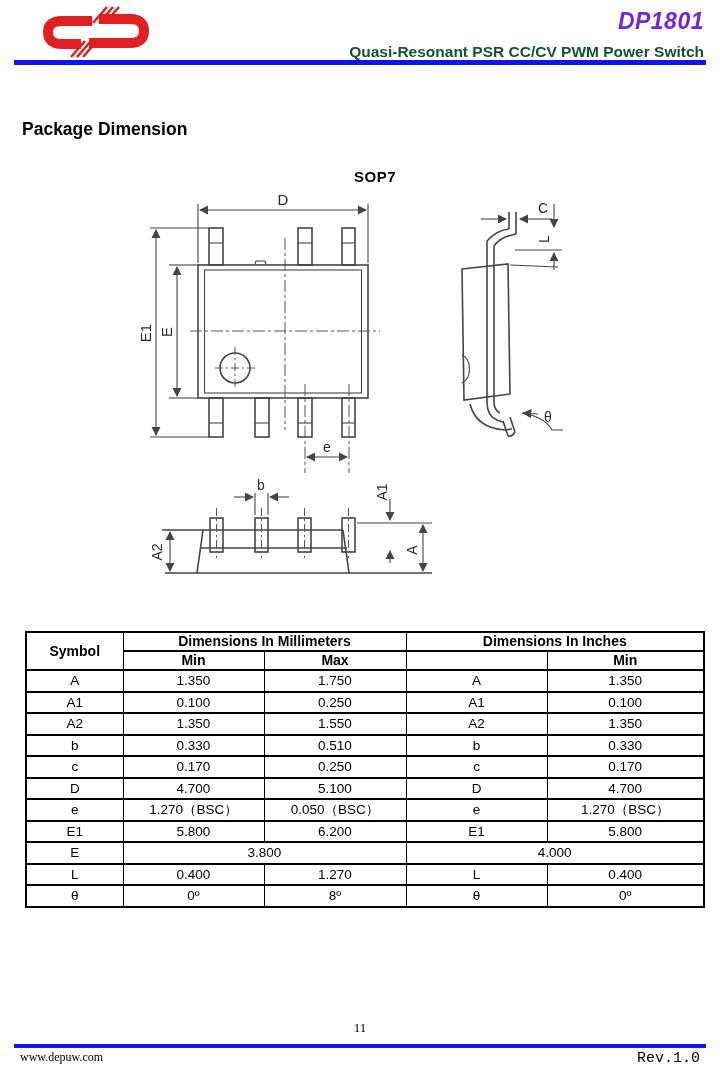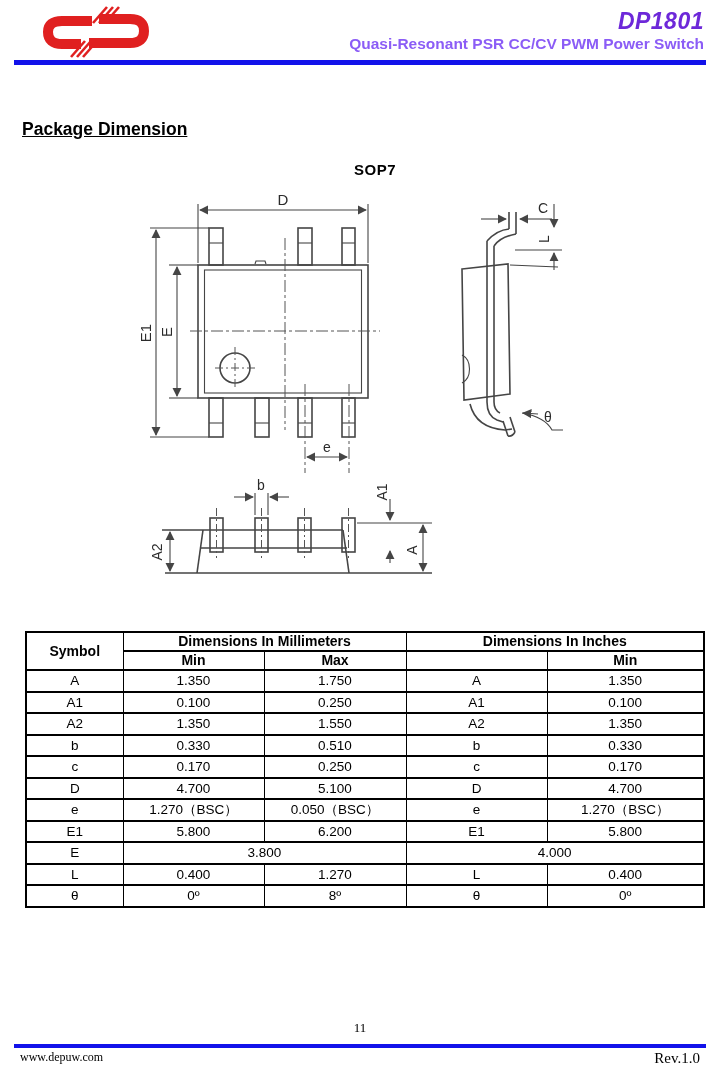--- a/index.html
+++ b/index.html
@@ -2,26 +2,26 @@
 <html><head>
 <meta charset="utf-8">
 <style>
   html,body{margin:0;padding:0;background:#ffffff;}
   body{width:720px;height:1073px;position:relative;font-family:"Liberation Sans",sans-serif;color:#000;overflow:hidden;}
   .abs{position:absolute;}
 
   
   #brand-block{position:absolute;top:8px;right:16px;text-align:right;}
   #product-name{color:#6d28d9;font-weight:bold;font-style:italic;font-size:23px;line-height:26px;letter-spacing:.5px;}
-  #subtitle{color:#8b5cf6;font-weight:bold;font-size:15.5px;line-height:19px;margin-top:0;}
+  #subtitle{color:#14532d;font-weight:bold;font-size:15.5px;line-height:19px;margin-top:8px;}
   #header-rule{position:absolute;top:60px;left:14px;right:14px;height:5px;background:#1212ea;}
 
   
-  #section-heading{position:absolute;top:119px;left:22px;font-size:17.5px;font-weight:bold;text-decoration:underline;}
-  #package-label{position:absolute;top:161px;left:330px;width:90px;text-align:center;font-size:15px;font-weight:bold;letter-spacing:.5px;}
+  #section-heading{position:absolute;top:119px;left:22px;font-size:17.5px;font-weight:bold;}
+  #package-label{position:absolute;top:168px;left:330px;width:90px;text-align:center;font-size:15px;font-weight:bold;letter-spacing:.5px;}
 
   
   #pkg-drawing{position:absolute;top:150px;left:0;}
   .ol{stroke:#454545;stroke-width:1.6;fill:none;}
   .thin{stroke:#454545;stroke-width:1.1;fill:none;}
   .dim{stroke:#454545;stroke-width:1.1;fill:none;}
   .cl{stroke:#555;stroke-width:1;fill:none;stroke-dasharray:12 3 3 3;}
   .cls{stroke:#555;stroke-width:1;fill:none;stroke-dasharray:8 3 2 3;}
   .dlab{fill:#2b2b2b;font-family:"Liberation Sans",sans-serif;font-size:14px;}
   .dlab-lg{font-size:15px;}
@@ -31,21 +31,21 @@
   table{border-collapse:collapse;width:678px;table-layout:fixed;}
   th,td{border-left:1.5px solid #000;border-right:1.5px solid #000;border-top:2.6px solid #000;border-bottom:2.6px solid #000;text-align:center;padding:0;overflow:hidden;white-space:nowrap;}
   table{border:2.6px solid #000;}
   thead th{font-size:14px;font-weight:bold;height:17px;line-height:17px;}
   tbody td{font-size:13.5px;font-weight:normal;height:19.5px;line-height:19.5px;}
 
   
   #page-number{position:absolute;top:1020px;left:0;width:720px;text-align:center;font-family:"Liberation Serif",serif;font-size:13px;}
   #footer-rule{position:absolute;top:1044px;left:14px;right:14px;height:4px;background:#1212ea;}
   #footer-site{position:absolute;top:1050px;left:20px;font-family:"Liberation Serif",serif;font-size:12px;}
-  #footer-rev{position:absolute;top:1050px;right:20px;font-family:Liberation Serif, serif;font-size:15px;}
+  #footer-rev{position:absolute;top:1050px;right:20px;font-family:Liberation Mono, monospace;font-size:15px;}
 </style>
 </head>
 <body>
 
 <svg class="abs" style="top:6px;left:35px" width="122" height="52" viewBox="0 0 122 52">
   <g stroke="#e02020" fill="none">
     <path stroke-width="10" d="M57,15 L27,15 Q13,15 13,26 Q13,38 27,38 L46,38"></path>
     <path stroke-width="10" d="M64,13 L95,13 Q109,13 109,25 Q109,37 95,37 L54,37"></path>
     <g stroke-width="2.6">
       <line x1="58" y1="17" x2="72" y2="1"></line>

